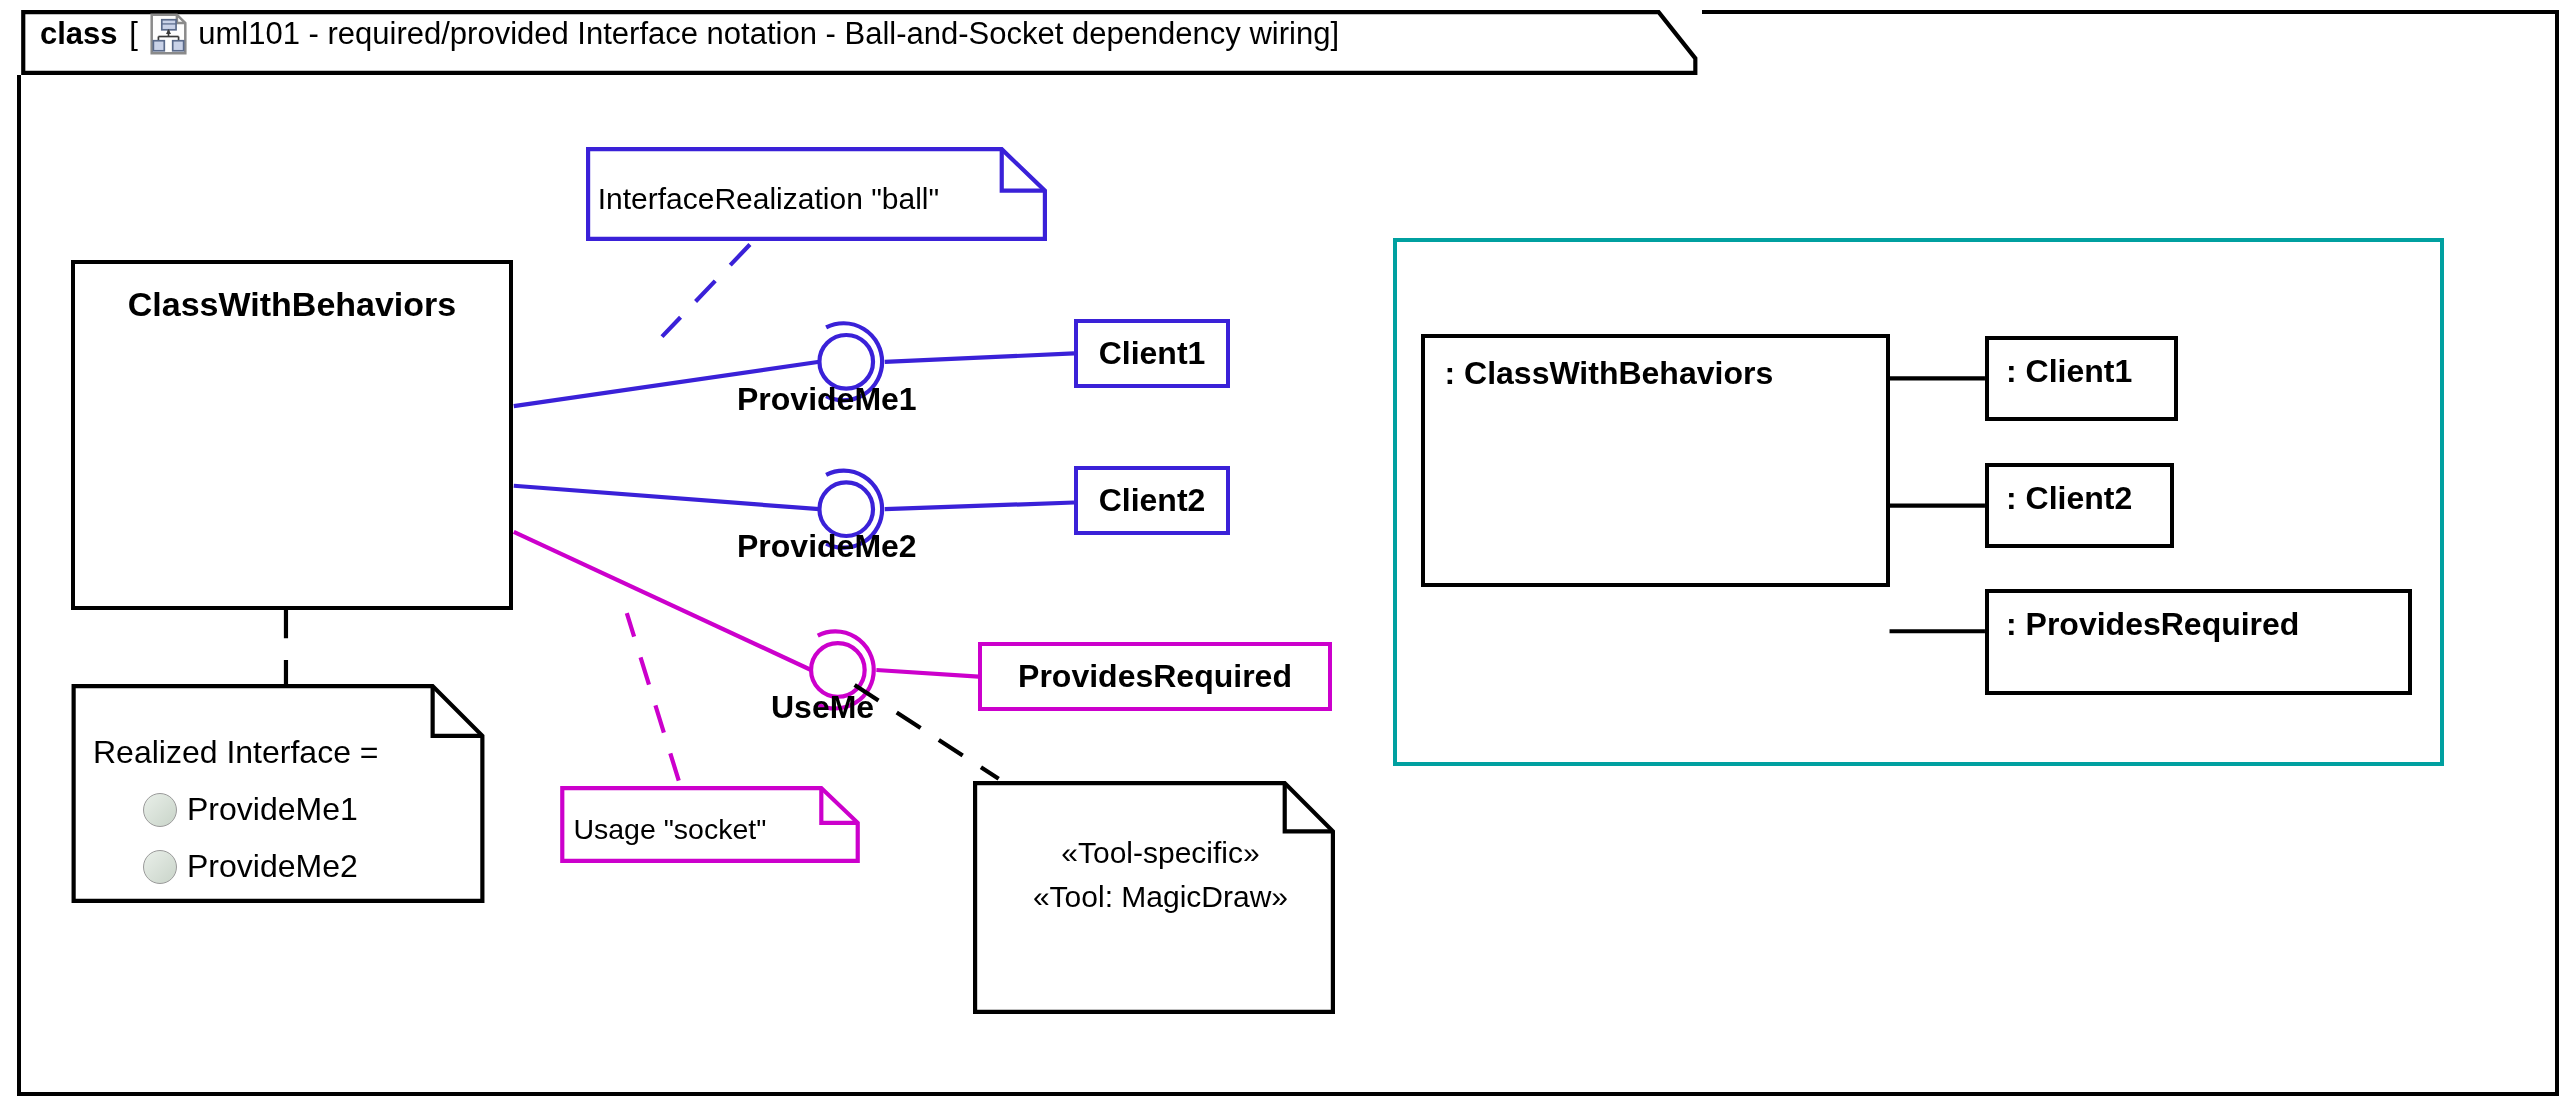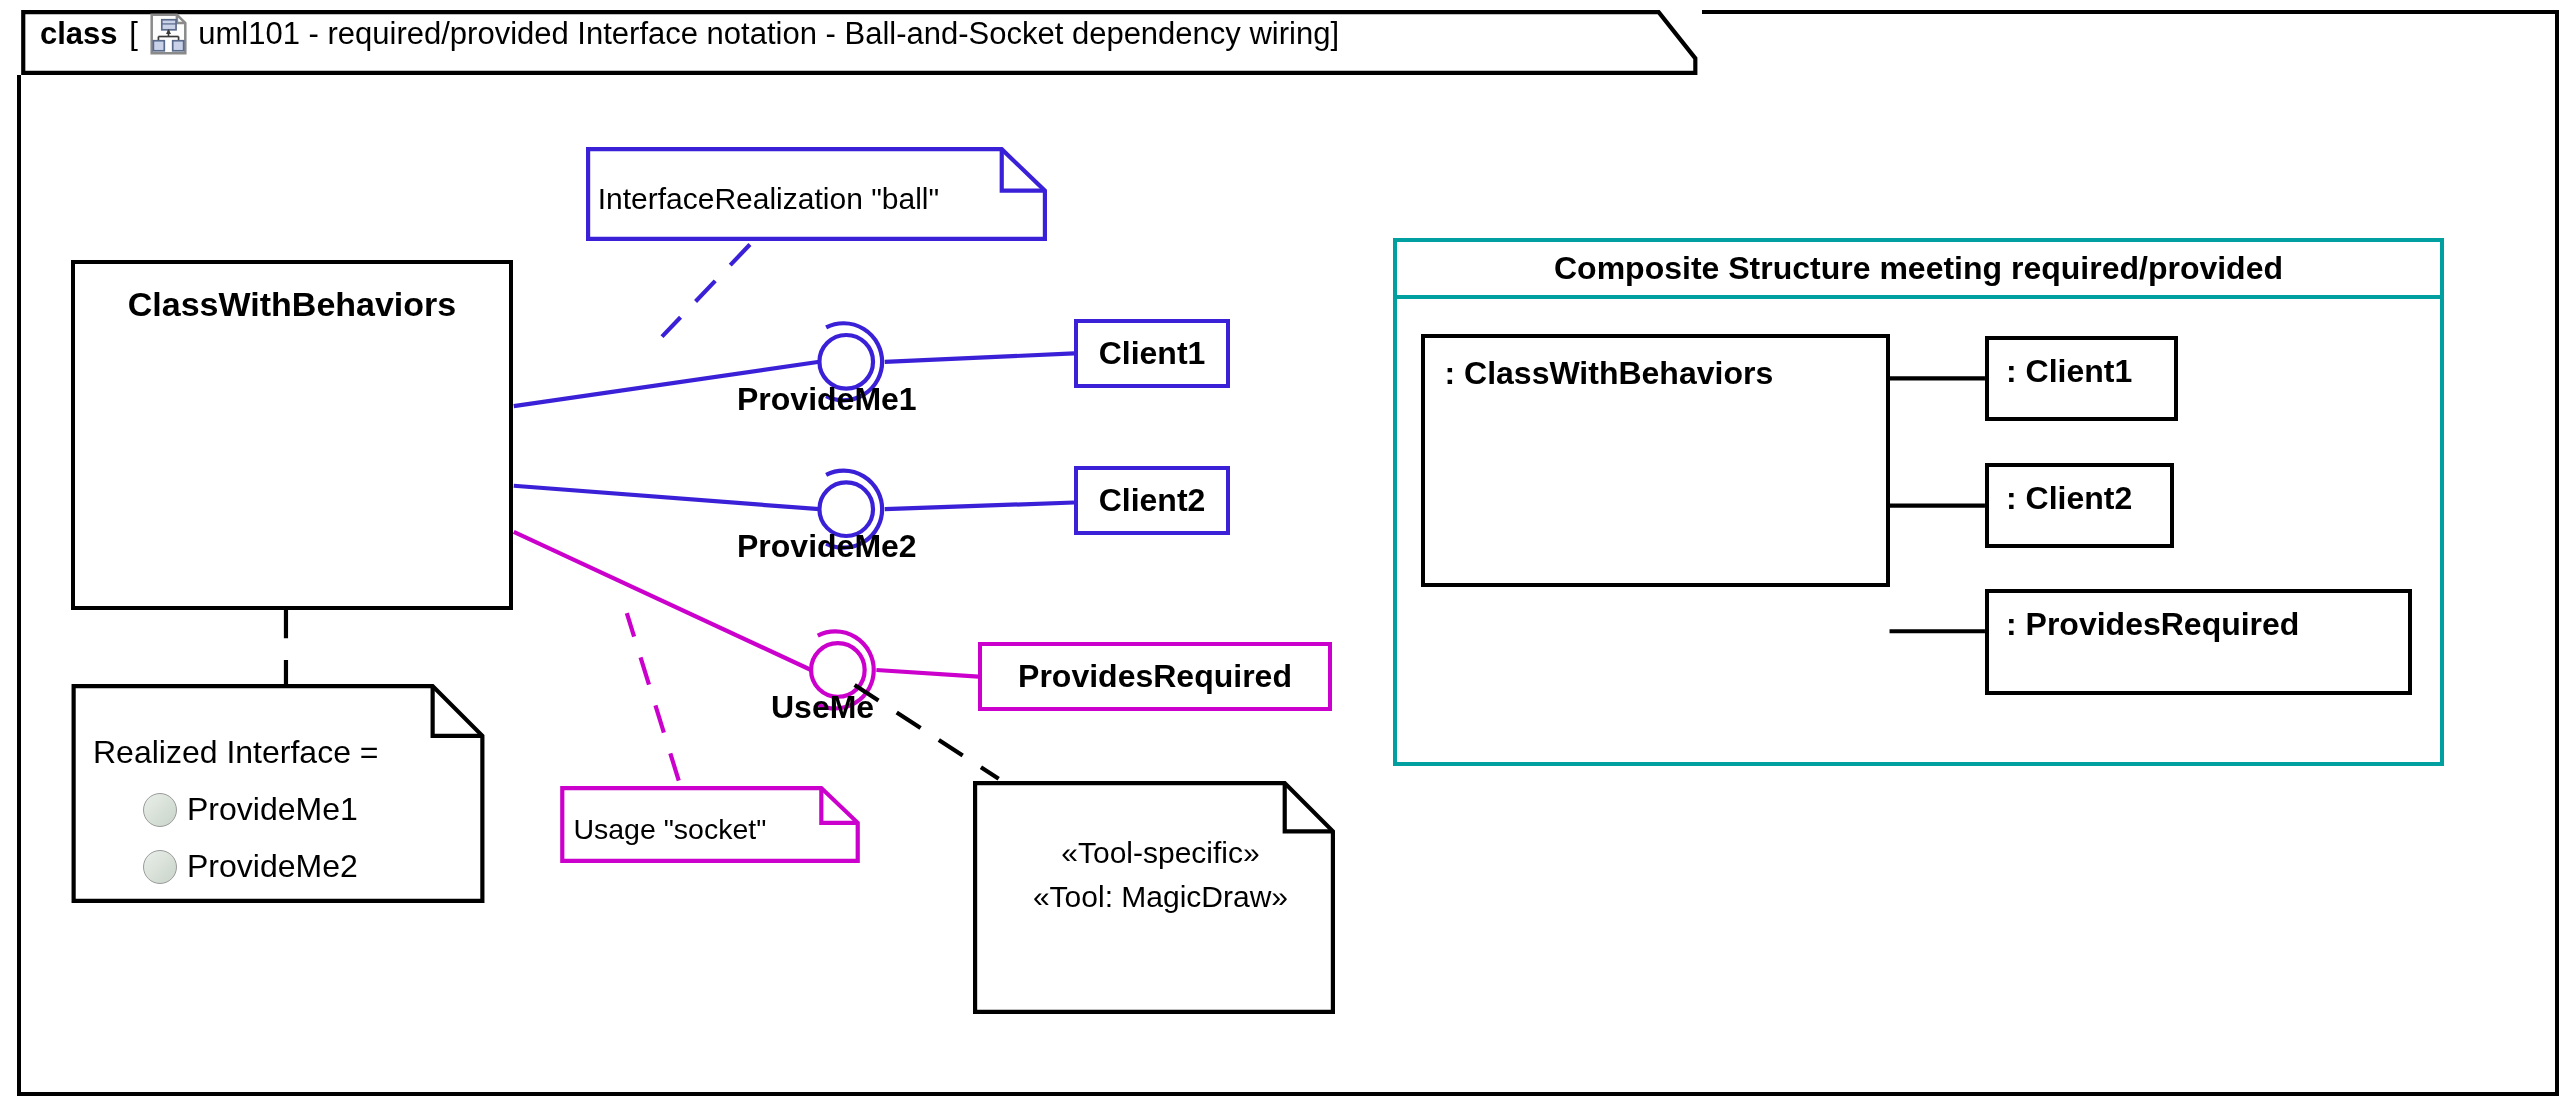--- a/index.html
+++ b/index.html
@@ -216,21 +216,20 @@
   <div class="note" id="note-tool">
     <svg width="362" height="233" viewBox="0 0 432 278">
       <path d="M2.5 2.5 H372 L429.5 60 V275.5 H2.5 Z" fill="#ffffff" stroke="#000000" stroke-width="5"></path>
       <path d="M372 2.5 V60 H429.5" fill="none" stroke="#000000" stroke-width="5"></path>
     </svg>
     <div class="note-text">«Tool-specific»</div>
     <div class="note-text" style="top:99px;">«Tool: MagicDraw»</div>
   </div>
 
   <div id="composite">
-    <div id="composite-title">Composite Structure meeting required/provided</div>
 
     <svg style="position:absolute;left:0;top:0;width:1042px;height:519px;pointer-events:none;" viewBox="0 0 1244 620" width="1042" height="519">
       <line x1="588" y1="163" x2="702" y2="163" stroke="#000" stroke-width="5"></line>
       <line x1="588" y1="315" x2="702" y2="315" stroke="#000" stroke-width="5"></line>
       <line x1="588" y1="465" x2="702" y2="465" stroke="#000" stroke-width="5"></line>
     </svg>
 
     <div id="cs-owner">
       <span class="cs-lbl">: ClassWithBehaviors</span>
     </div>

